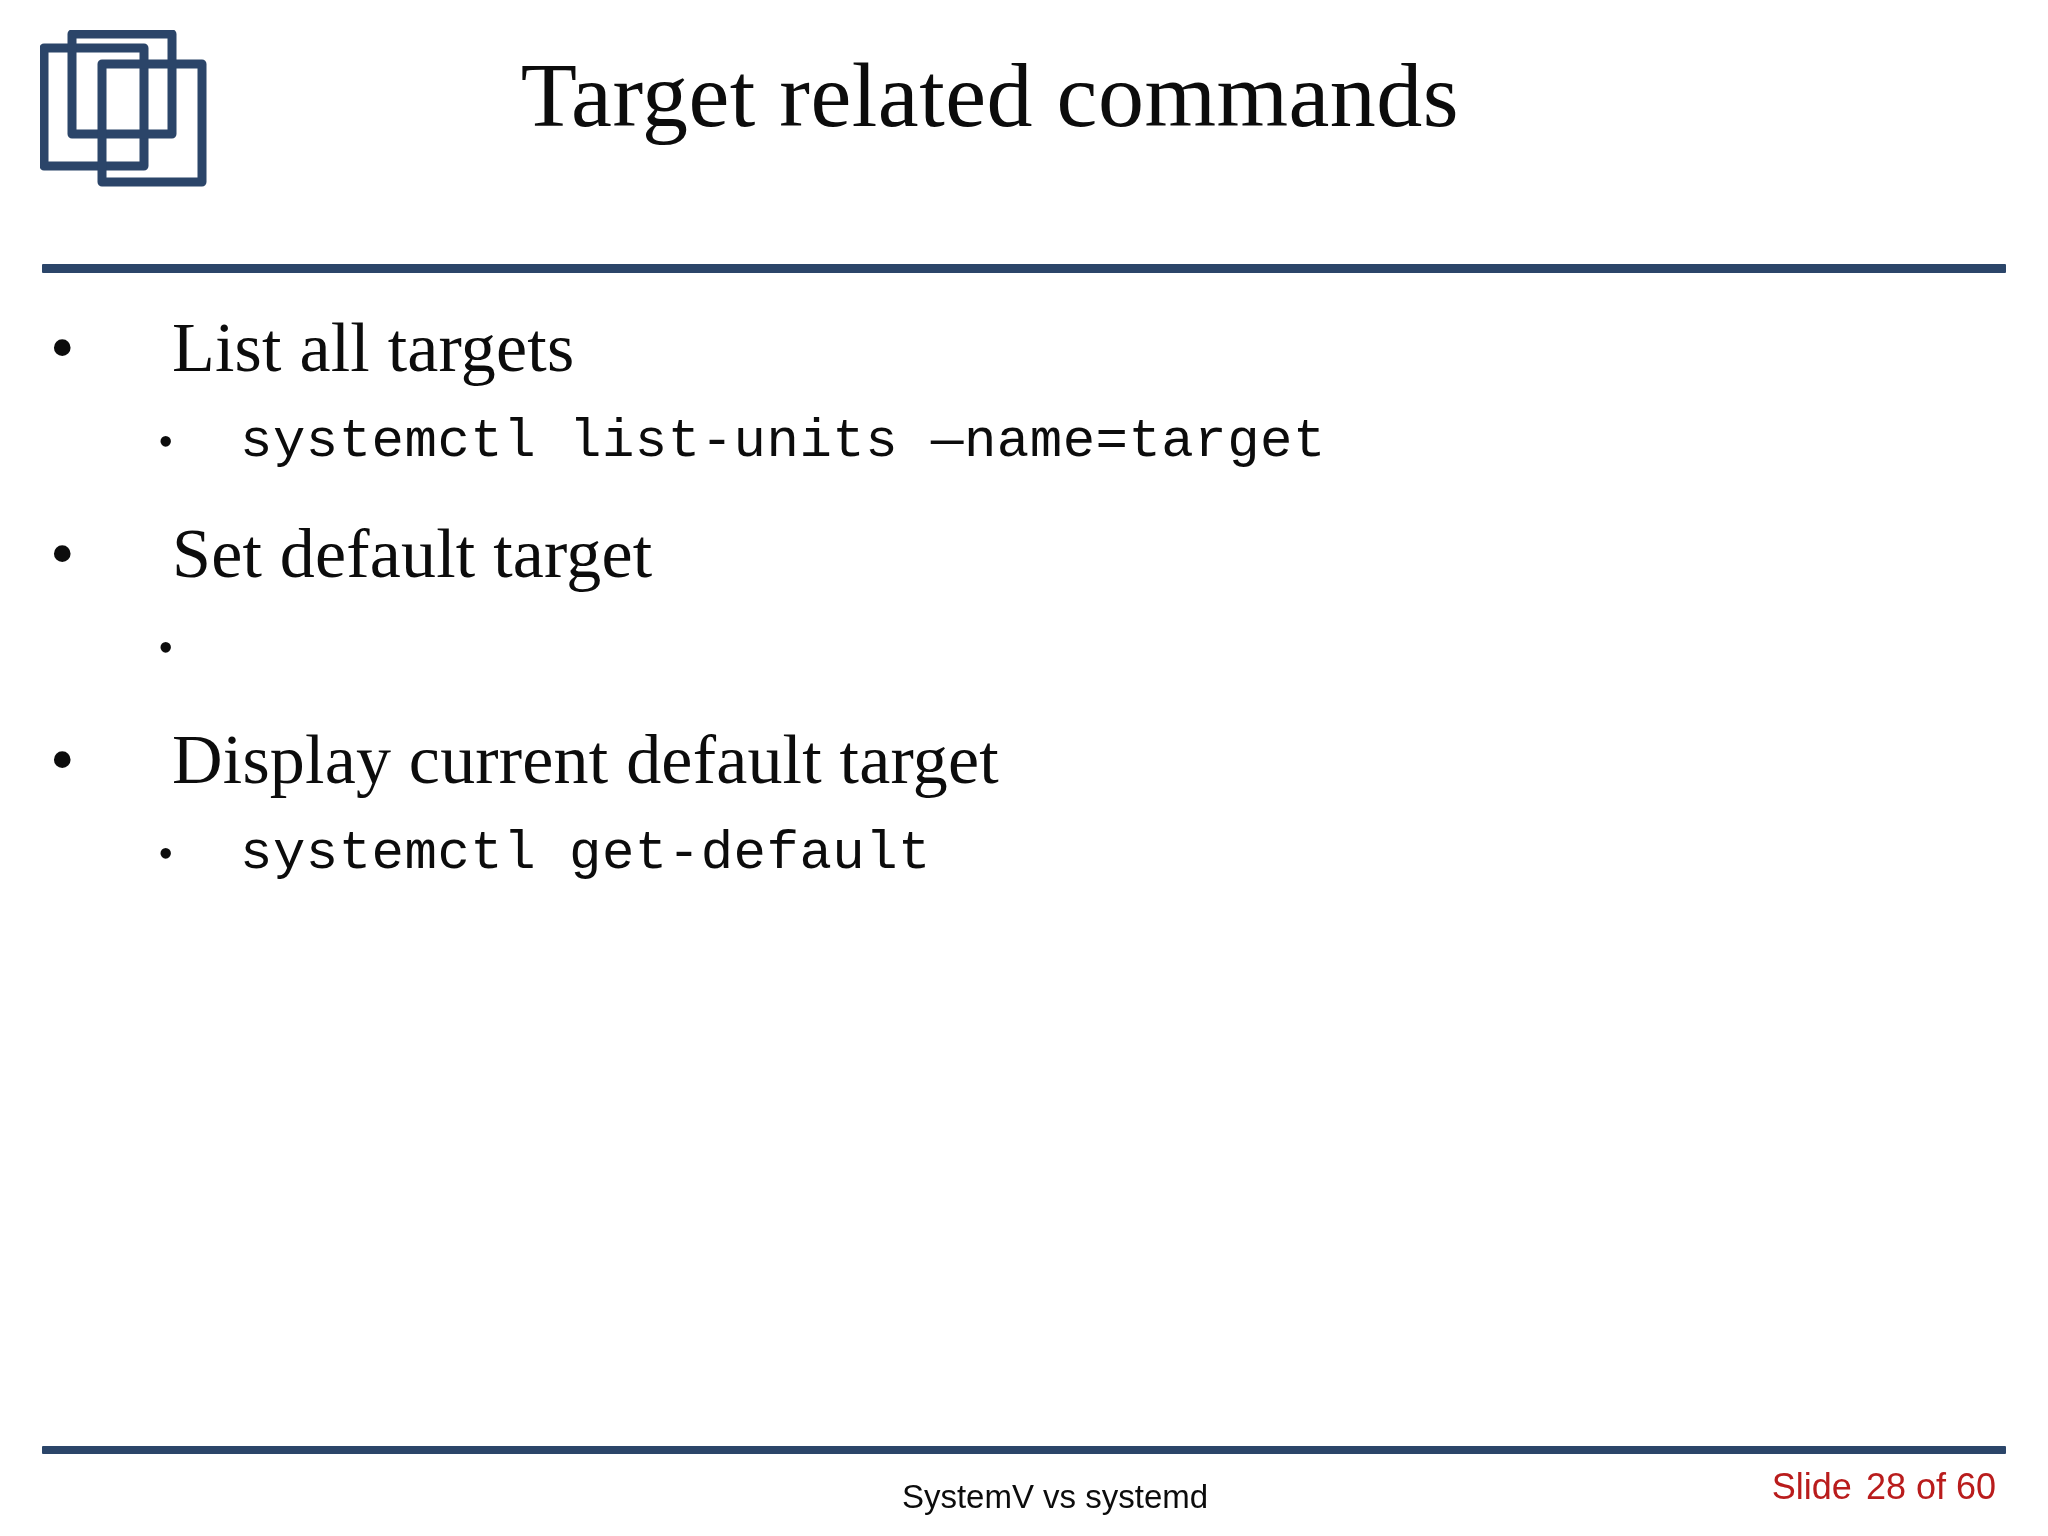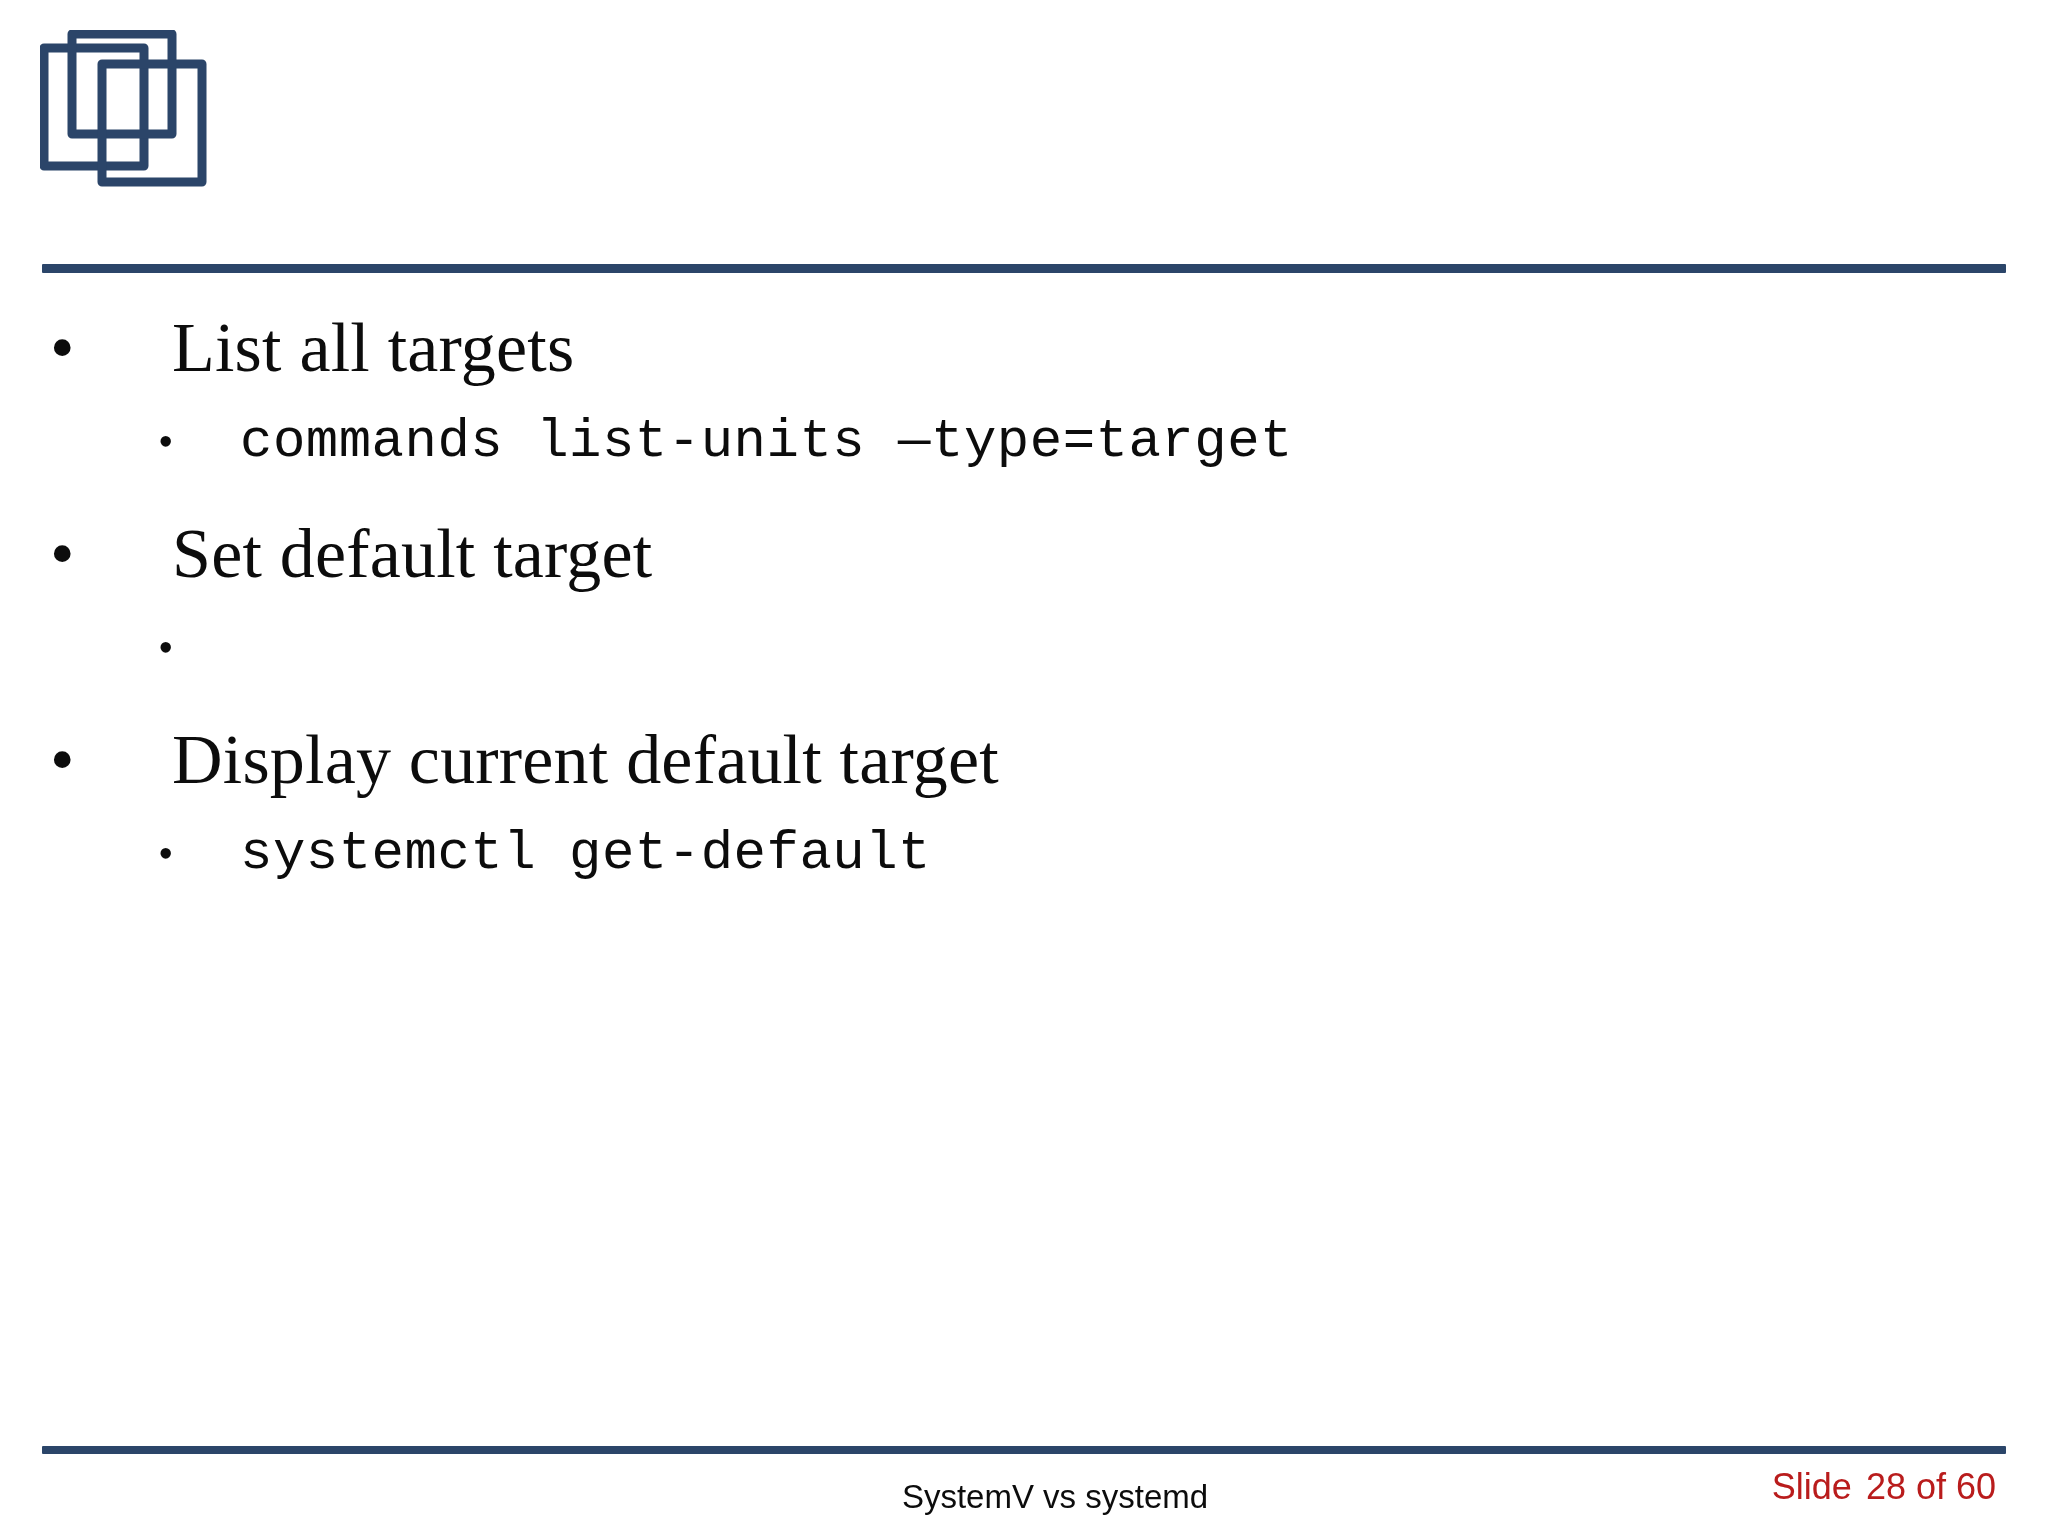--- a/index.html
+++ b/index.html
@@ -163,32 +163,33 @@
     <svg width="230" height="160" viewBox="0 0 230 160" aria-hidden="true">
 
       <rect x="4" y="18" width="100" height="118" fill="none" stroke="#2b4569" stroke-width="9" stroke-linejoin="round"></rect>
 
       <rect x="32" y="4" width="100" height="100" fill="none" stroke="#2b4569" stroke-width="9" stroke-linejoin="round"></rect>
 
       <rect x="62" y="34" width="100" height="118" fill="none" stroke="#2b4569" stroke-width="9" stroke-linejoin="round"></rect>
     </svg>
   </div>
 
+  <div class="title">Target related commands</div>
 
   <div class="rule rule-top"></div>
 
   <div class="content">
 
     <div class="lvl1">
       <span class="bullet">•</span>
       <span class="txt">List all targets</span>
     </div>
     <div class="lvl2">
       <span class="bullet">•</span>
-      <span class="txt">commands list-units —type=target</span>
+      <span class="txt">systemctl list-units —name=target</span>
     </div>
 
     <div class="gap-sm"></div>
 
     <div class="lvl1">
       <span class="bullet">•</span>
       <span class="txt">Set default target</span>
     </div>
     <div class="lvl2">
       <span class="bullet">•</span>

